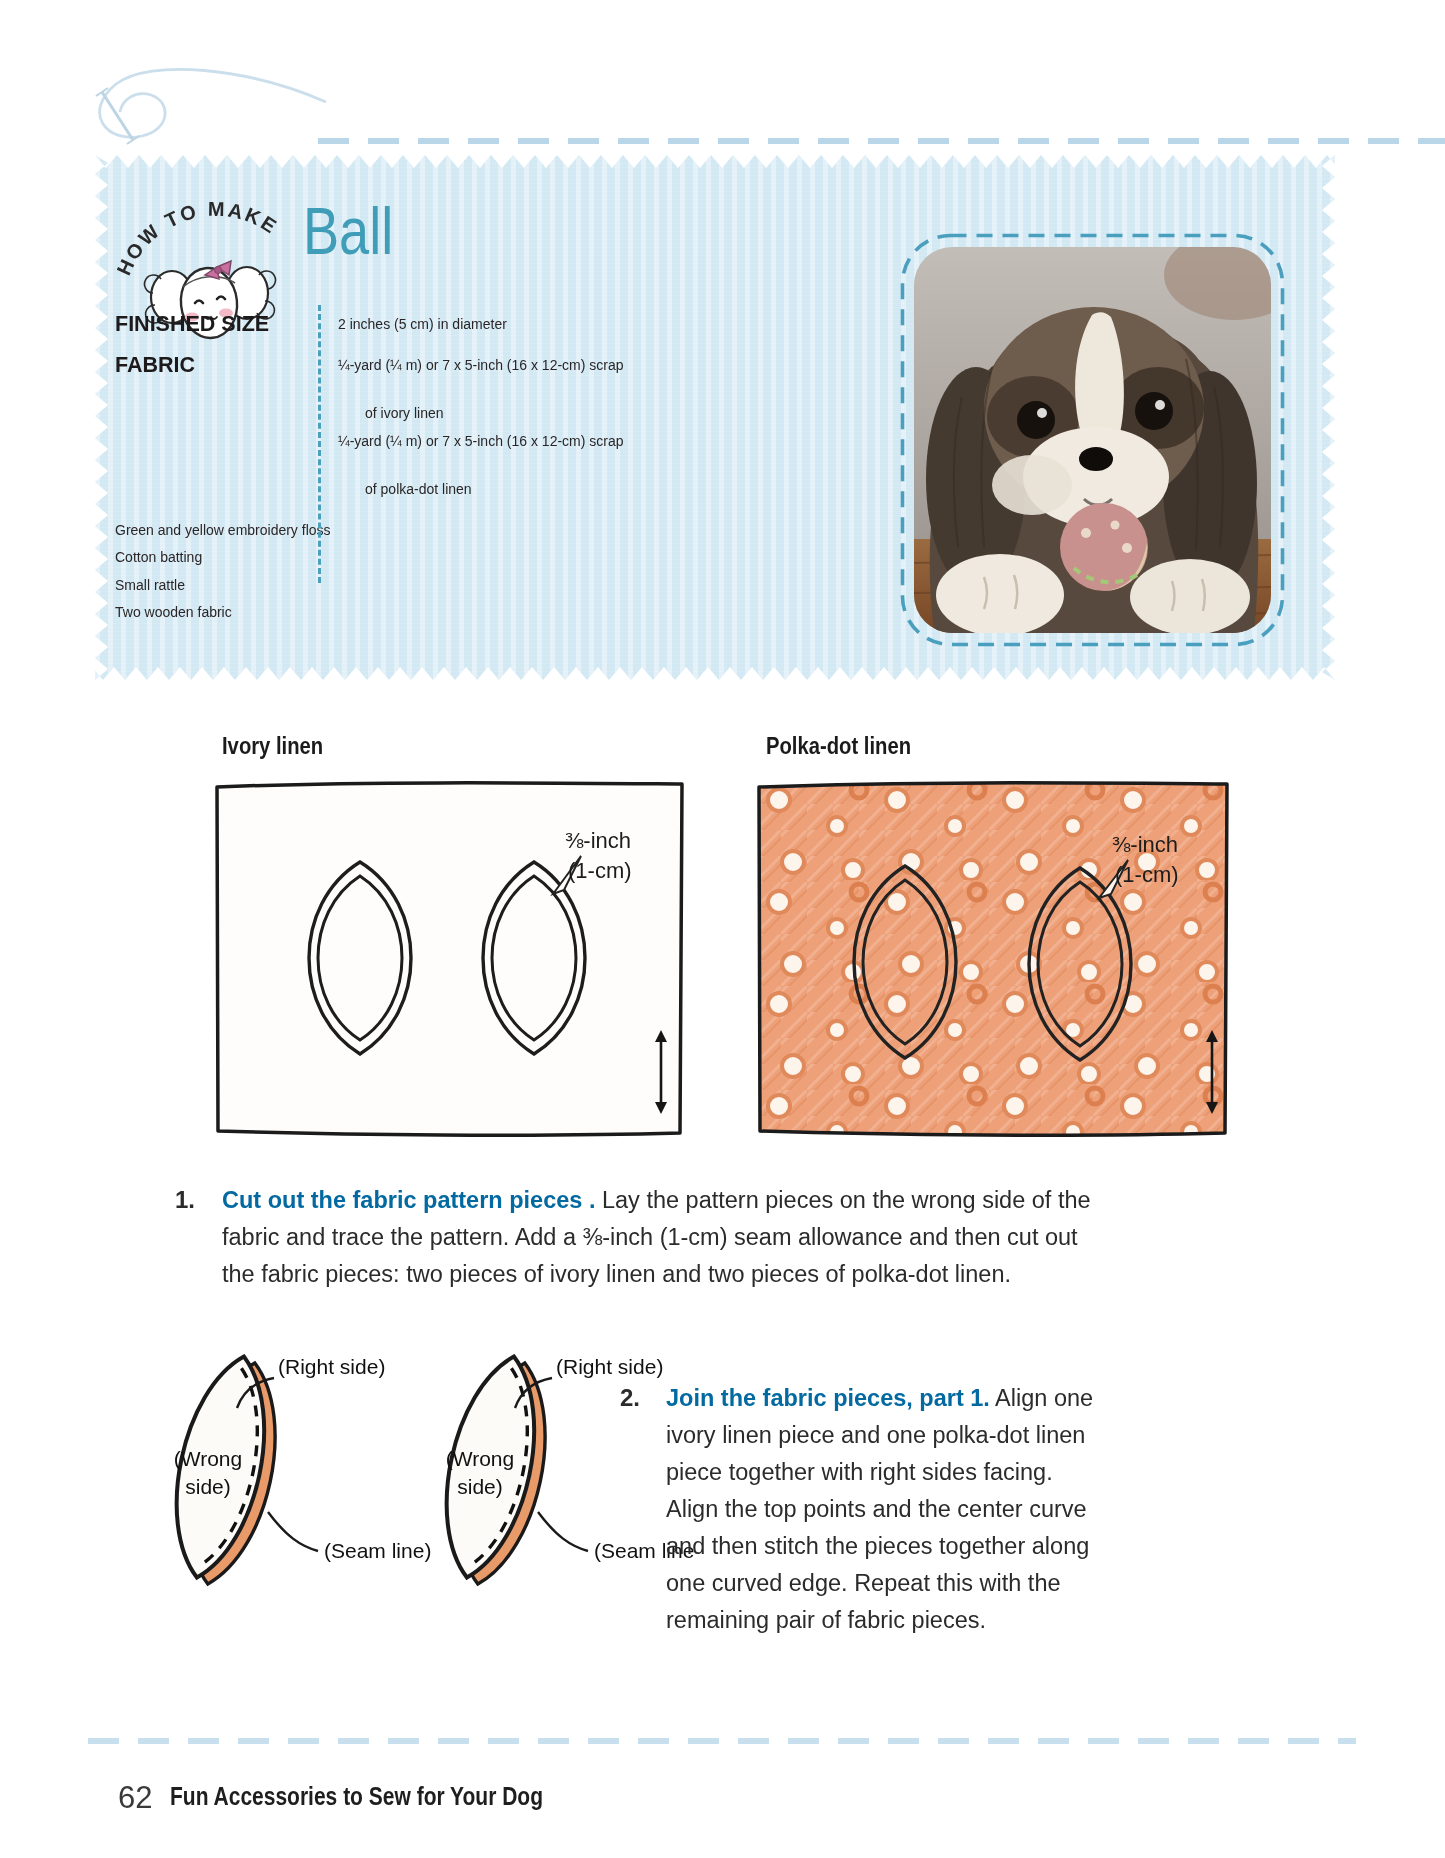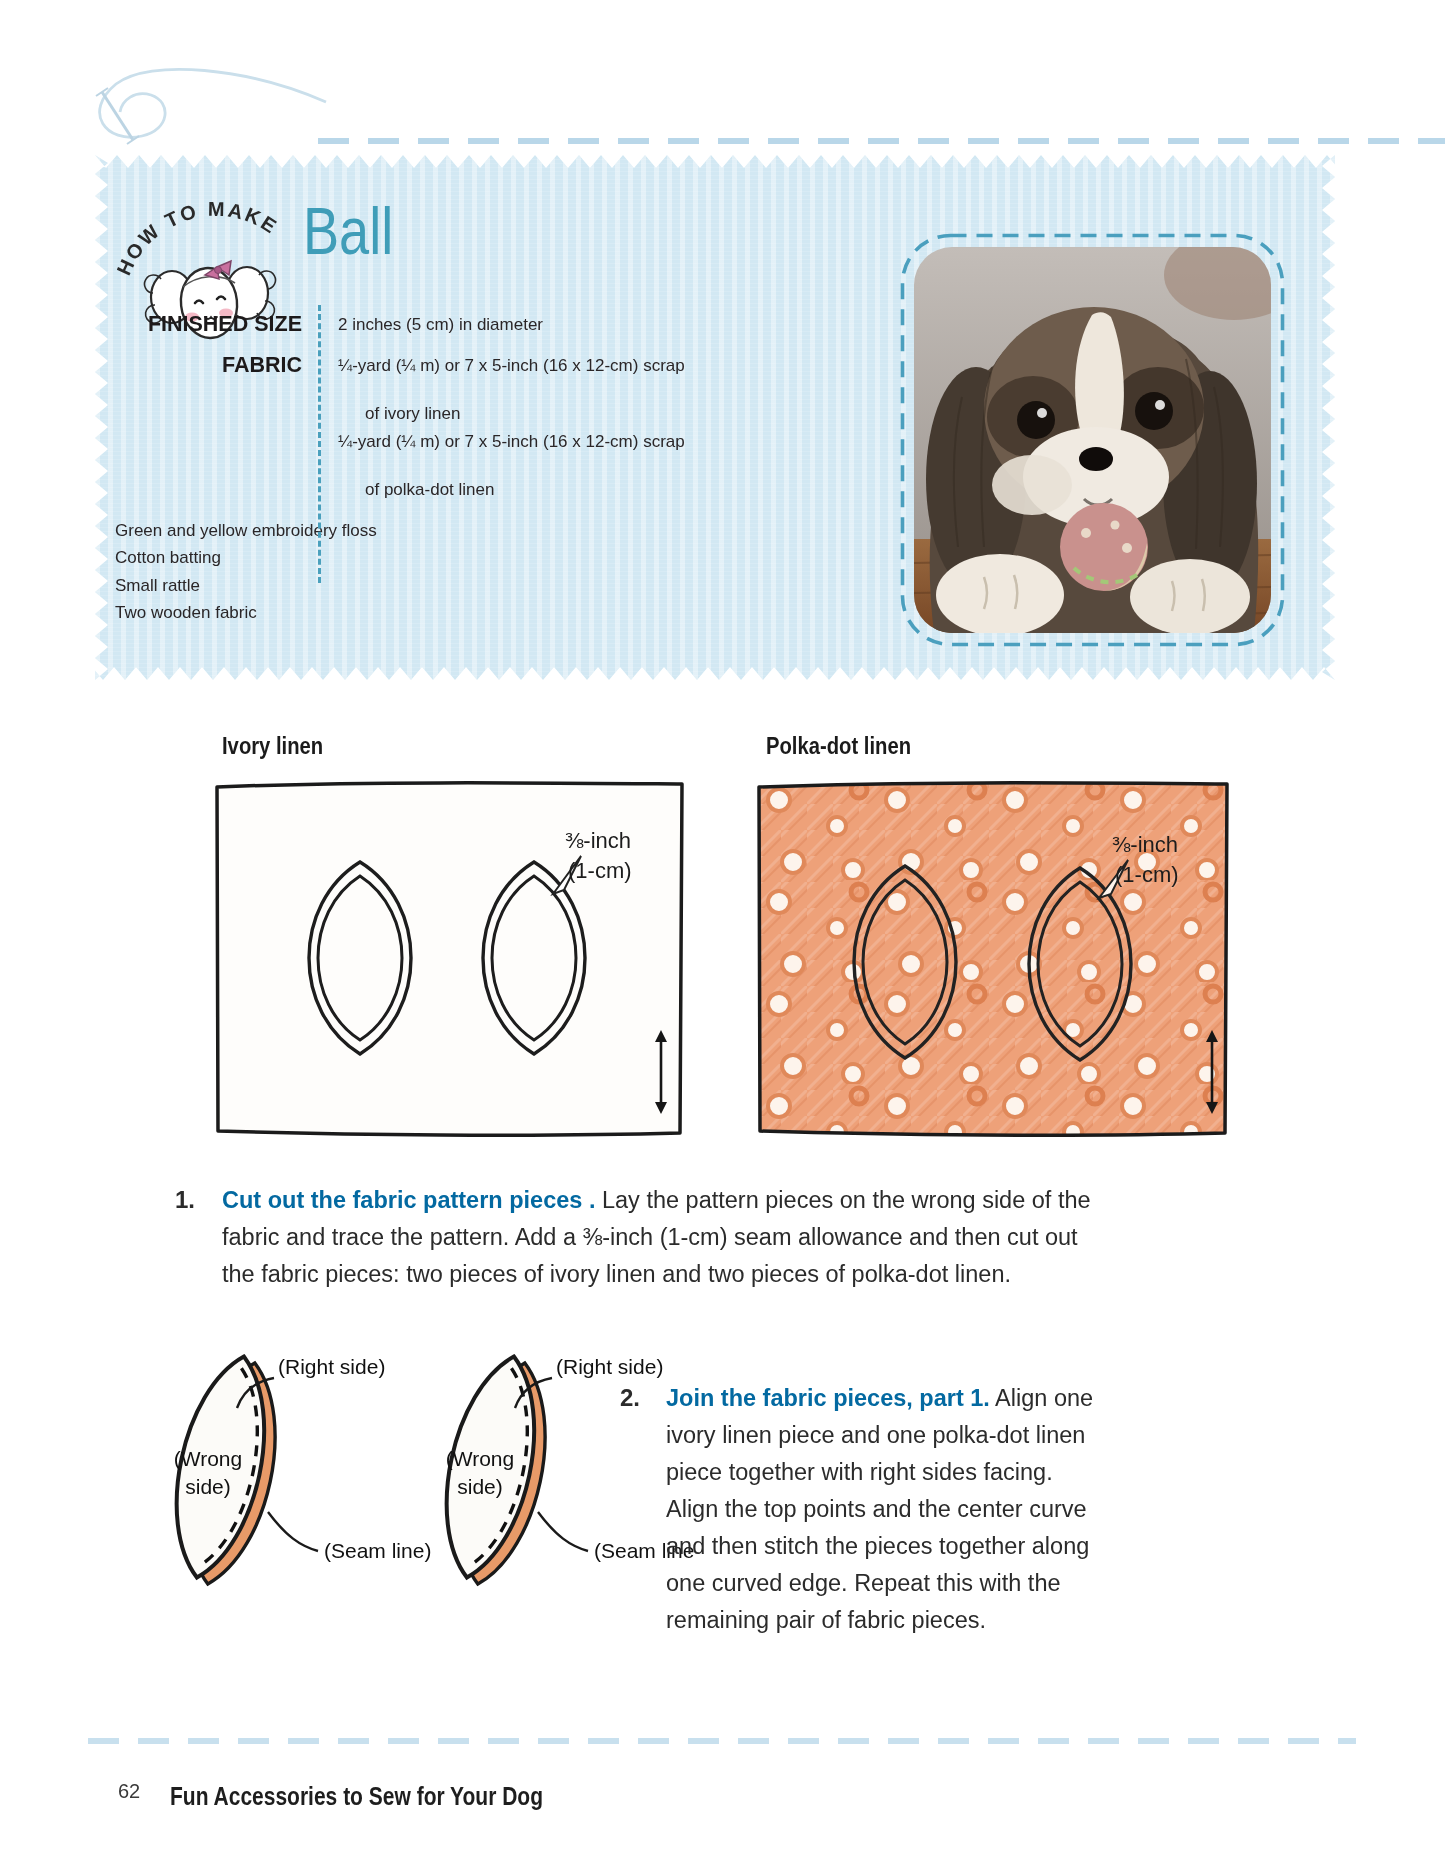--- a/index.html
+++ b/index.html
@@ -14,39 +14,39 @@
             repeating-linear-gradient(0deg, rgba(255,255,255,.14) 0 1px, rgba(0,0,0,0) 1px 4px),
             #d2e8f3;}
   .badge-svg{position:absolute;left:22px;top:20px;}
   .title{position:absolute;left:208px;top:38px;font-size:66px;font-weight:400;
          color:#3f9db8;transform:scaleX(.82);transform-origin:left top;letter-spacing:0px;}
 
   .specs{position:absolute;left:20px;top:156px;display:grid;
          grid-template-columns:187px 1fr;column-gap:36px;row-gap:13px;}
   .specs-divider{position:absolute;left:203px;top:-6px;height:278px;width:0;
                  border-left:3px dashed #4aa0bd;}
-  .spec-label{font-weight:bold;font-size:21.5px;text-align:right;line-height:27.5px;color:#1d1a1b;}
-  .spec-values{font-size:17px;line-height:27.5px;color:#2a2628;}
+  .spec-label{font-weight:bold;font-size:21.5px;line-height:27.5px;color:#1d1a1b;}
+  .spec-values{font-size:14px;line-height:27.5px;color:#2a2628;}
   .spec-line{white-space:nowrap;}
   .spec-line.indent{padding-left:27px;margin-top:21px;}
 
   .photo-frame{position:absolute;left:805px;top:78px;width:385px;height:414px;}
   .photo{position:absolute;left:14px;top:14px;width:357px;height:386px;border-radius:38px;overflow:hidden;}
 
   
   .diagram-label{position:absolute;font-size:23px;font-weight:bold;color:#1b1b1b;
                  transform:scaleX(.88);transform-origin:left;white-space:nowrap;}
 
   
   .step-number{position:absolute;font-size:24px;font-weight:bold;color:#2b2b2b;}
   .step-text{position:absolute;font-size:23.5px;line-height:37px;color:#2b2b2b;text-align:left;}
   .step-text b{color:#0369a1;}
 
   
-  .footer-page-num{position:absolute;left:118px;top:1780px;font-size:20px;color:#3a3a3a;}
+  .footer-page-num{position:absolute;left:118px;top:1780px;font-size:31px;color:#3a3a3a;}
   .footer-title{position:absolute;left:170px;top:1782px;font-size:25px;font-weight:bold;color:#1e1e1e;
                 transform:scaleX(.84);transform-origin:left;white-space:nowrap;}
   svg text{font-family:"Liberation Sans",sans-serif;}
 </style>
 </head>
 <body>
 
 <div class="page">
 
   <svg class="abs" style="left:38px;top:50px;" width="300" height="115" viewBox="0 0 300 115">

